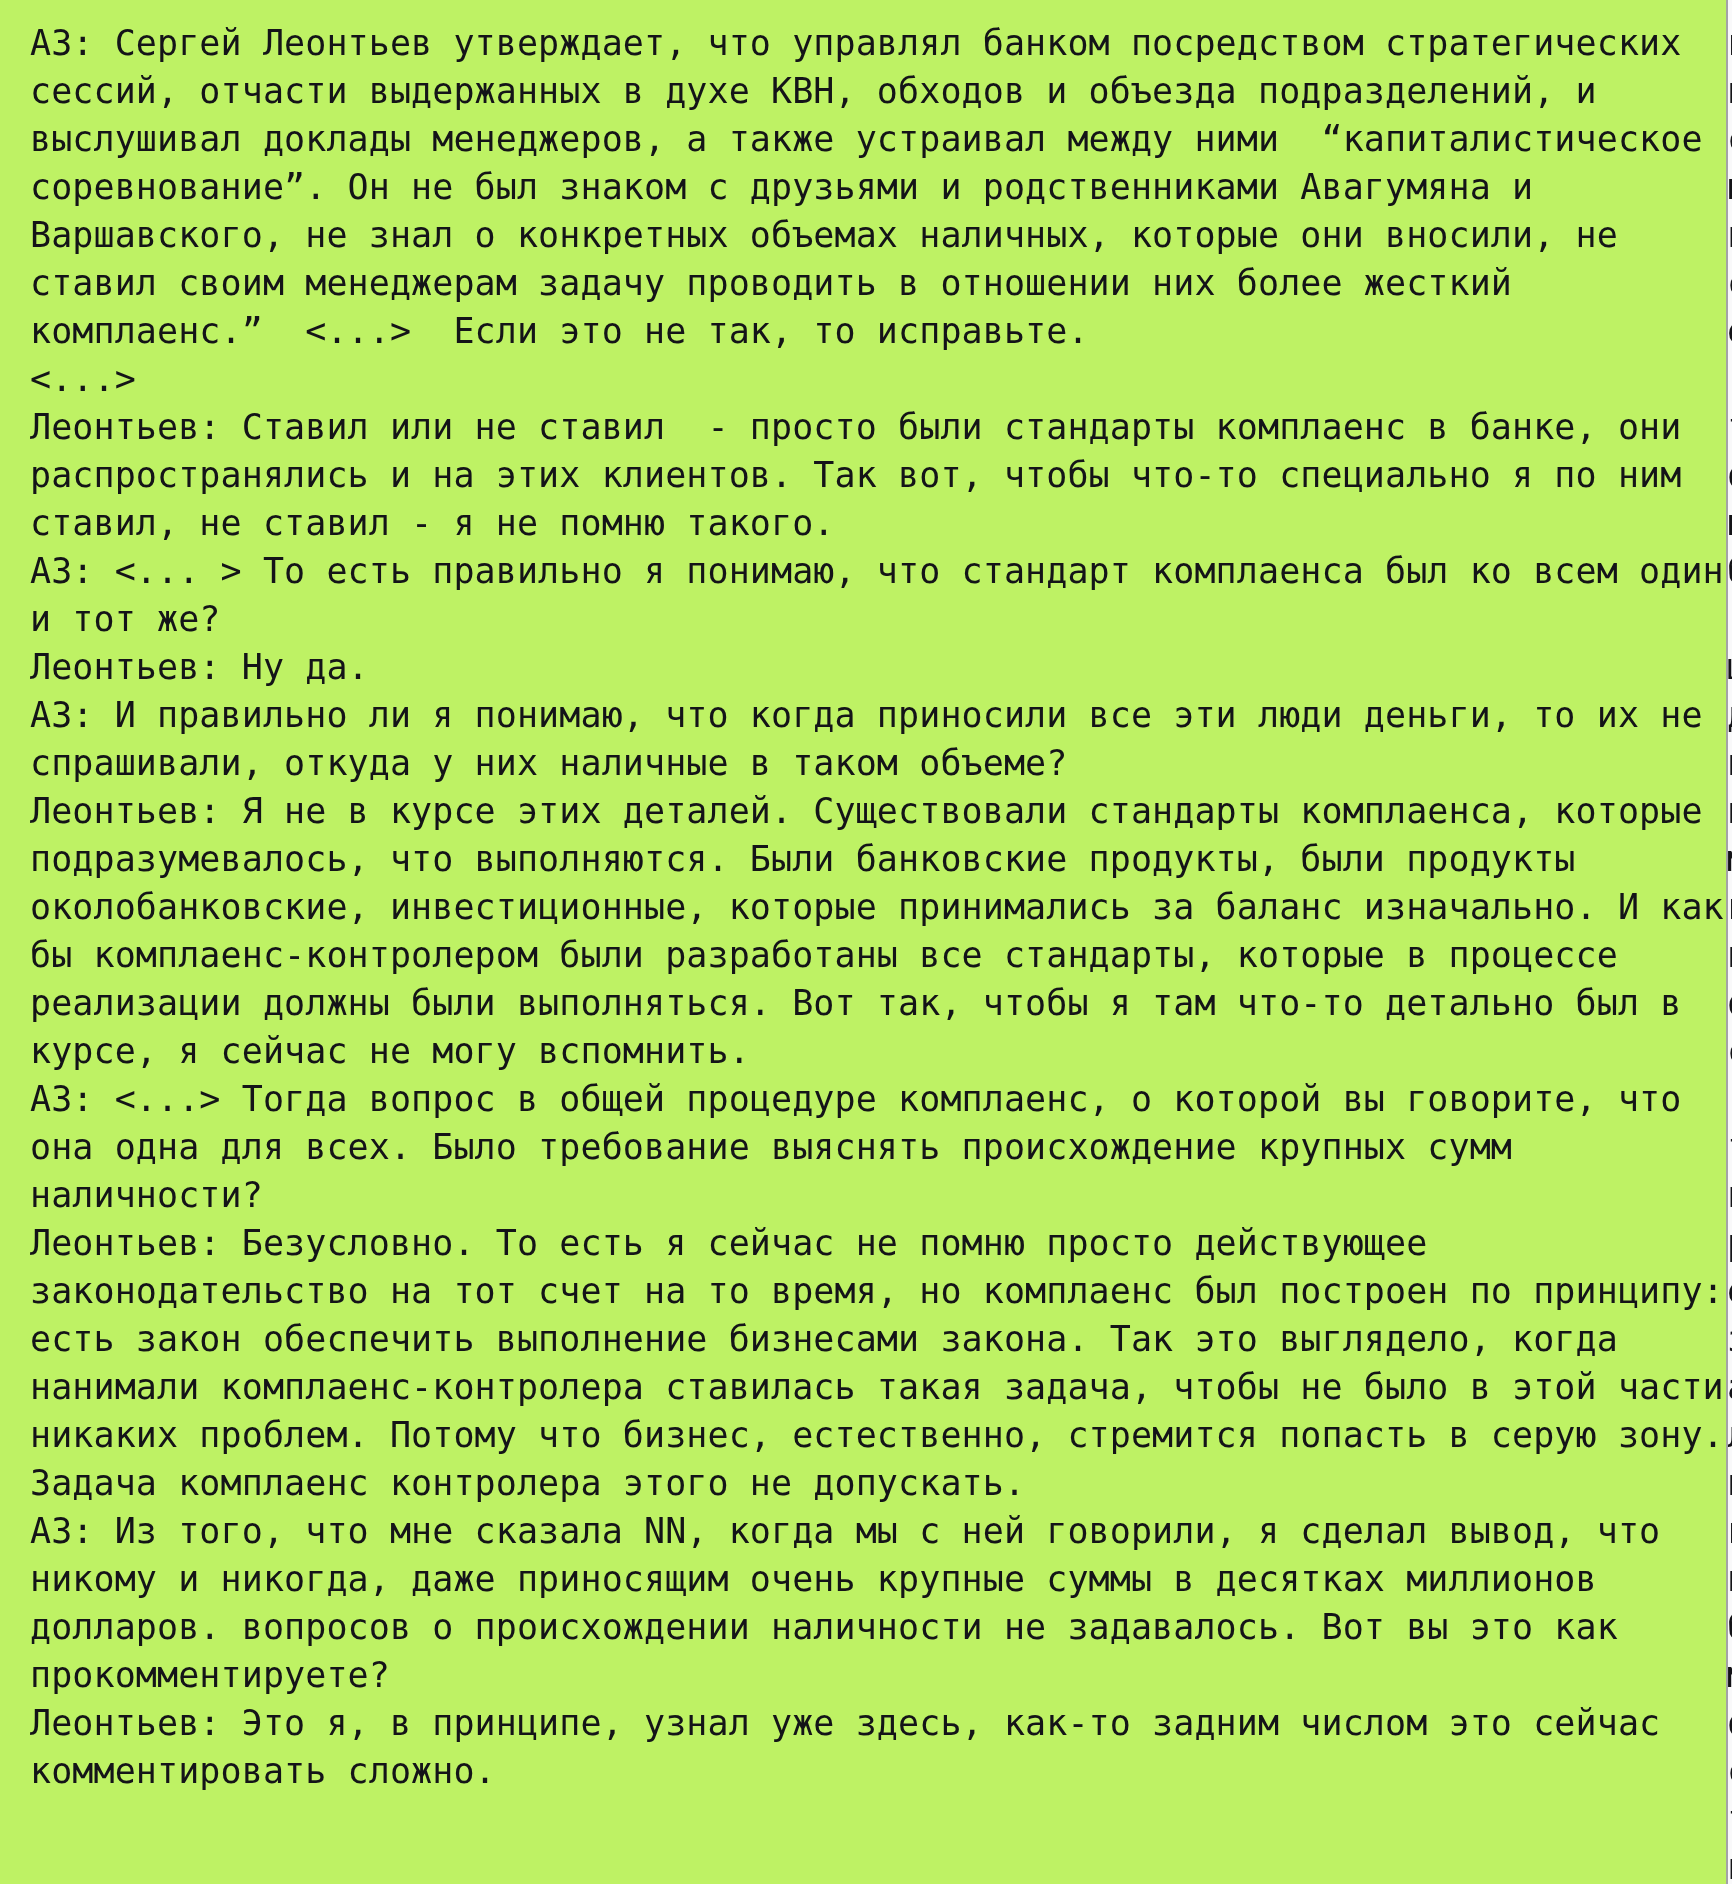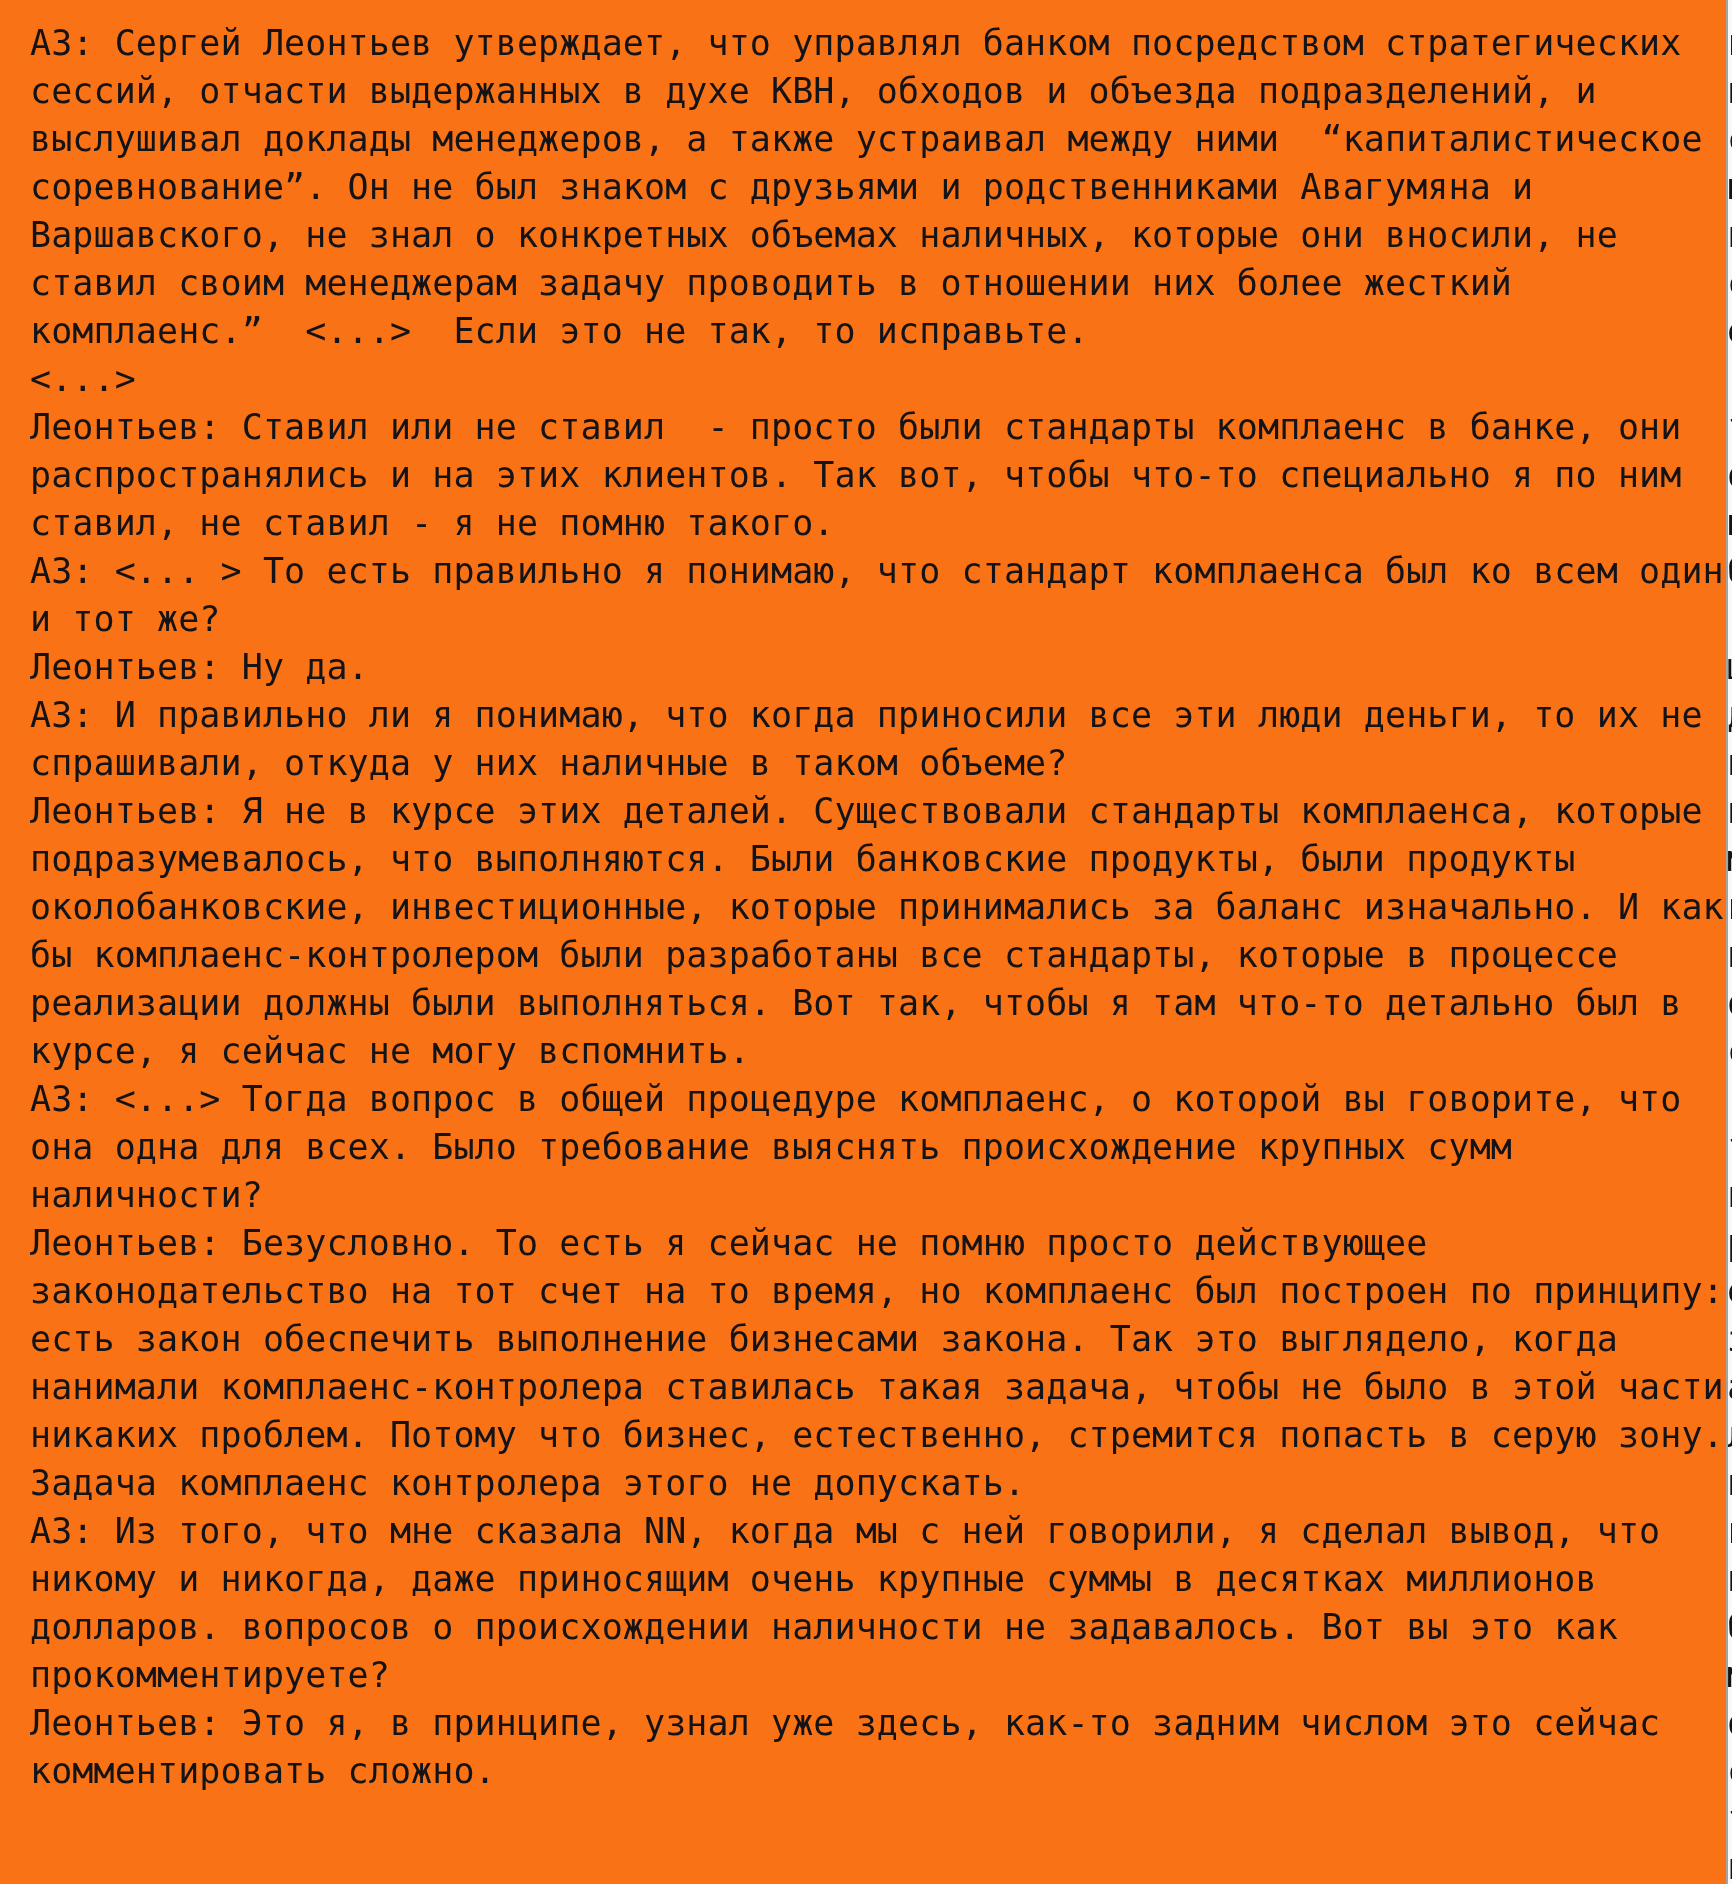--- a/index.html
+++ b/index.html
@@ -10,21 +10,21 @@
     width: 1732px;
     height: 1884px;
     overflow: hidden;
     position: relative;
     background: #f7f7f8;
     font-family: "DejaVu Sans Mono", monospace;
   }
   .page {
     position: absolute;
     inset: 0;
-    background: #f97316;
+    background: #bef264;
     text-decoration: underline;
   }
   pre.transcript {
     position: absolute;
     left: 30px;
     top: 19px;
     margin: 0;
     font-family: "DejaVu Sans Mono", monospace;
     font-size: 35px;
     line-height: 48px;

